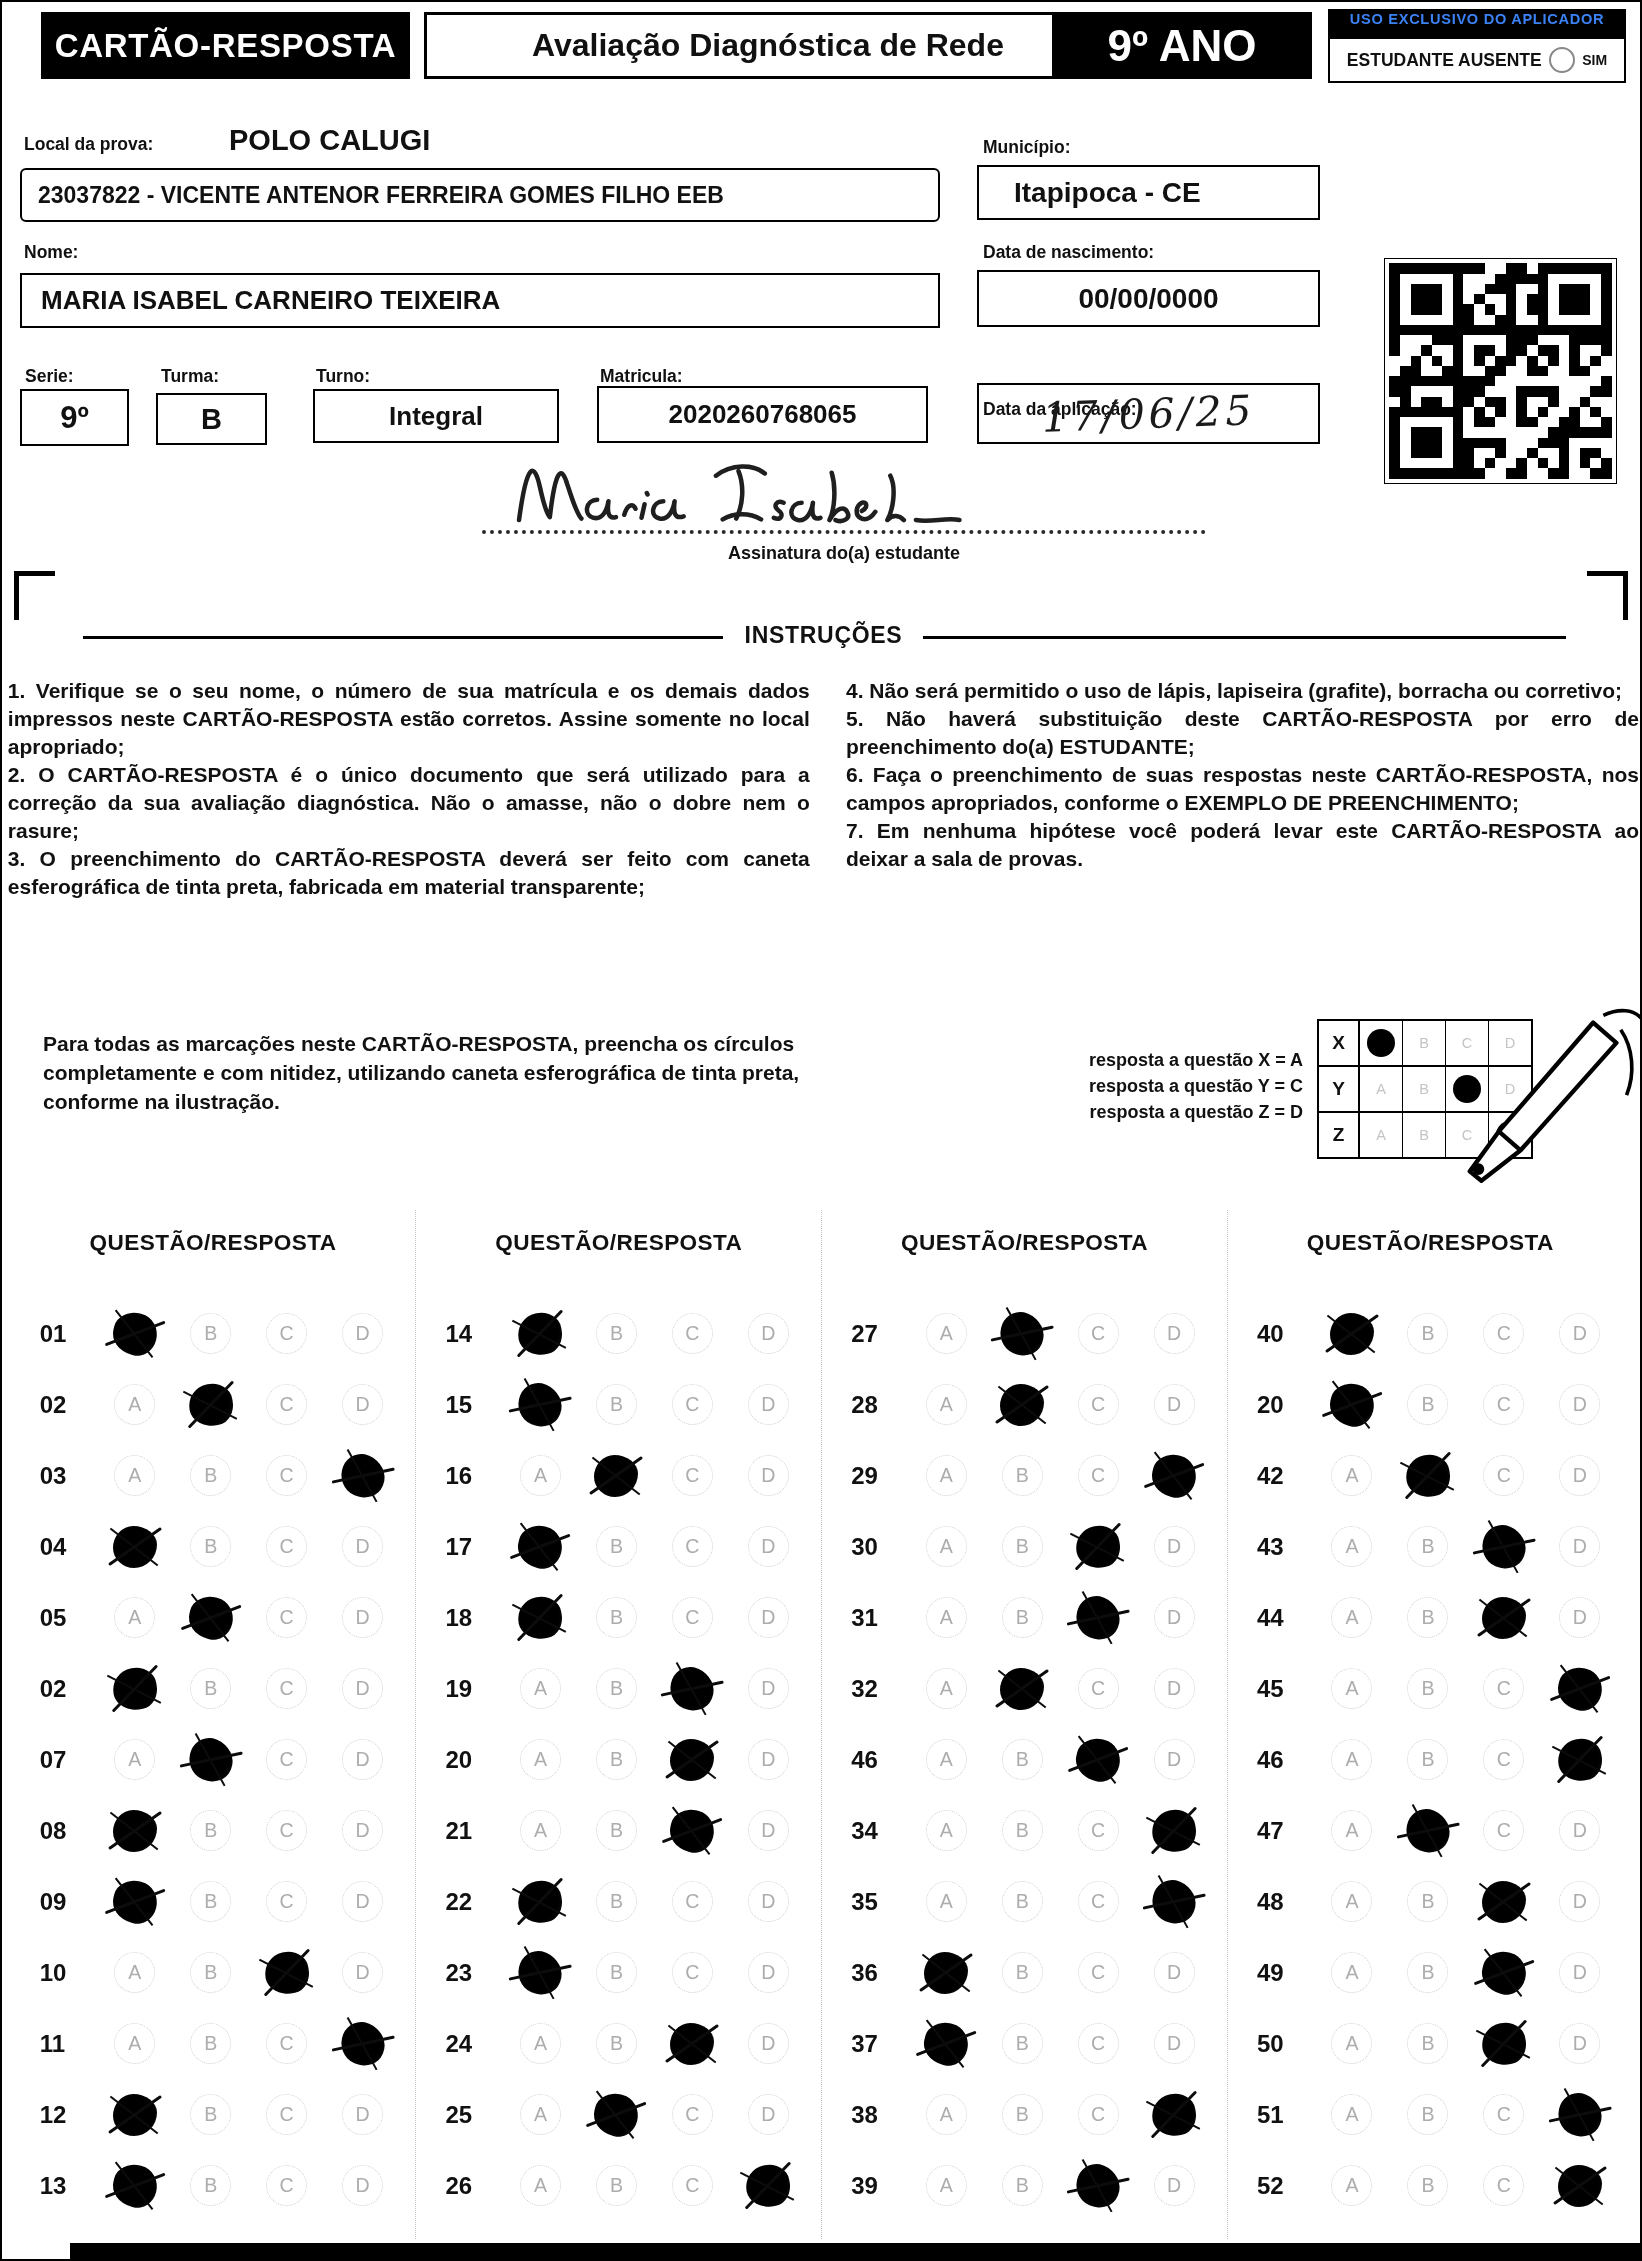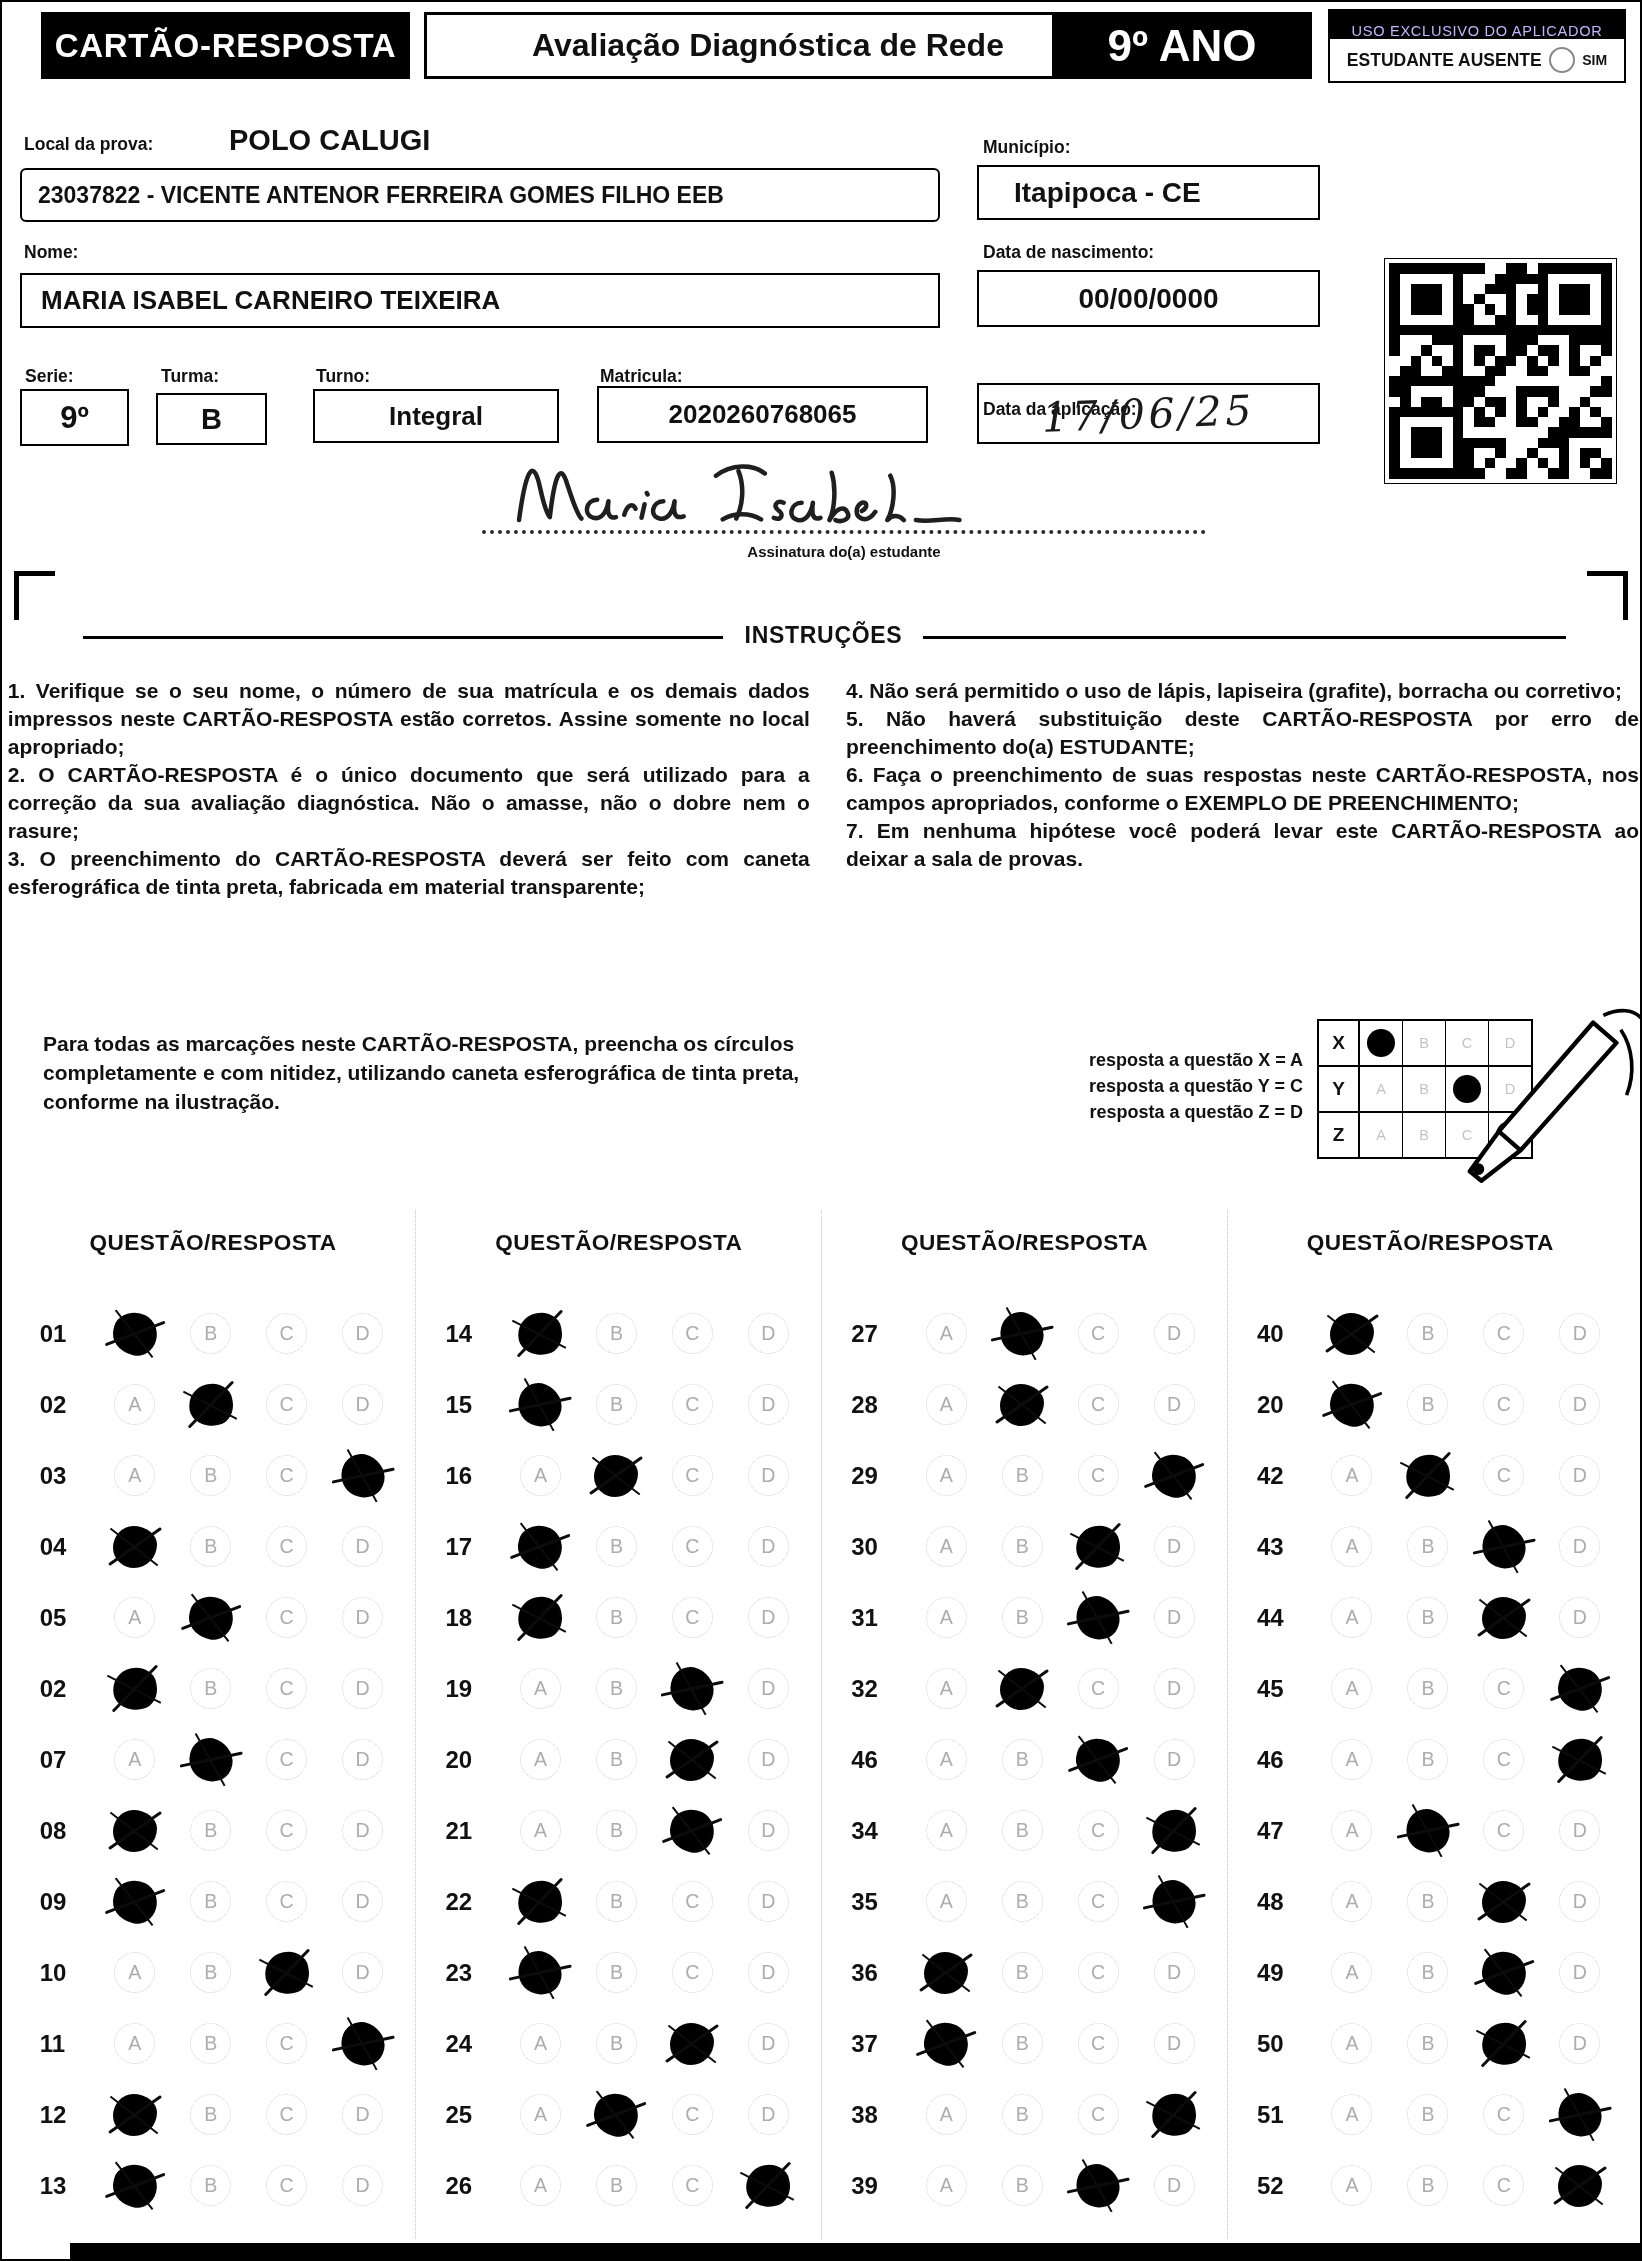--- a/index.html
+++ b/index.html
@@ -8,21 +8,21 @@
     font-family:"Liberation Sans",sans-serif;color:#111;
     border:2.2px solid #000;box-sizing:border-box;overflow:hidden;
   }
   
   .hbox{position:absolute;display:flex;align-items:center;justify-content:center;box-sizing:border-box;}
   .hbox.black{background:#000;color:#fff;}
   #hb1{left:39px;top:10.2px;width:369px;height:67px;font-size:33px;font-weight:bold;letter-spacing:0.7px;}
   #hb2{left:422px;top:10.2px;width:688px;height:67px;border:3.6px solid #000;font-size:32px;font-weight:bold;}
   #hb3{left:1050px;top:10.2px;width:260px;height:67px;font-size:44px;font-weight:bold;}
   #hb4{left:1326px;top:7.3px;width:298px;height:74px;border:2.2px solid #000;flex-direction:column;justify-content:flex-start;}
-  #hb4 .strip{width:100%;height:28px;background:#000;color:#c4b5fd;font-size:14.6px;font-weight:normal;display:flex;align-items:flex-end;justify-content:center;letter-spacing:0.7px;}
+  #hb4 .strip{width:100%;height:28px;background:#000;color:#3b82f6;font-size:14.6px;font-weight:bold;display:flex;align-items:flex-start;justify-content:center;letter-spacing:0.7px;}
   #hb4 .absent{flex:1;width:100%;display:flex;align-items:center;justify-content:center;gap:7.3px;font-size:17.5px;font-weight:bold;}
   .circle-empty{width:22px;height:22px;border:2.2px solid #888;border-radius:50%;display:inline-block;}
   #hb4 .sim{font-size:14px;font-weight:bold;}
   
   .lbl{position:absolute;font-size:17.5px;font-weight:bold;}
   .bigval{position:absolute;font-size:29px;font-weight:bold;}
   .fbox{position:absolute;border:2.9px solid #000;box-sizing:border-box;display:flex;align-items:center;font-weight:bold;}
   #box-school{left:18px;top:166px;width:920px;height:54px;padding-left:16px;font-size:23px;border-radius:6px;}
   #box-mun{left:975px;top:163px;width:343px;height:55px;padding-left:35px;font-size:28px;}
   #box-nome{left:18px;top:271px;width:920px;height:55px;padding-left:19px;font-size:26px;}
@@ -32,21 +32,21 @@
   #box-turno{left:311px;top:387px;width:246px;height:54px;justify-content:center;font-size:26px;}
   #box-matr{left:595px;top:384px;width:331px;height:57px;justify-content:center;font-size:26px;}
   #box-aplic{left:975px;top:381px;width:343px;height:61px;justify-content:center;border-width:2.9px;}
   .handwriting{font-family:"DejaVu Serif",serif;font-style:italic;font-size:41px;color:#1a1a1a;transform:rotate(-2deg);letter-spacing:3.6px;font-weight:normal;}
   
   .qr{position:absolute;left:1382px;top:256px;width:233px;height:226px;background:#fff;display:grid;grid-template-rows:repeat(21,1fr);grid-template-columns:repeat(21,1fr);gap:0;padding:4.4px;box-sizing:border-box;border:1.5px solid #000;}
   .qr i{background:#000;display:block;}
   
   .sig-line{position:absolute;left:480px;top:528px;width:724px;border-bottom:4.4px dotted #2a2a2a;}
   .sig-svg{position:absolute;left:502px;top:437px;width:466px;height:102px;}
-  .sig-label{position:absolute;left:480px;top:541px;width:724px;text-align:center;font-size:15px;font-weight:bold;}
+  .sig-label{position:absolute;left:480px;top:541px;width:724px;text-align:center;font-size:18px;font-weight:bold;}
   .crop{position:absolute;width:36px;height:44px;}
   .crop.l{left:11.6px;top:569px;border-left:5.8px solid #000;border-top:5.8px solid #000;}
   .crop.r{right:11.6px;top:569px;border-right:5.8px solid #000;border-top:5.8px solid #000;}
   
   .instr-hr{position:absolute;top:634px;height:2.9px;background:#000;}
   #hrL{left:81px;width:640px;}
   #hrR{left:921px;width:643px;}
   .instr-title{position:absolute;left:722px;top:620px;width:199px;text-align:center;font-size:23px;font-weight:bold;letter-spacing:0.7px;background:#fff;}
   .instr-col{position:absolute;top:675px;font-size:21px;line-height:28px;text-align:justify;font-weight:bold;}
   .instr-col p{margin:0;}

